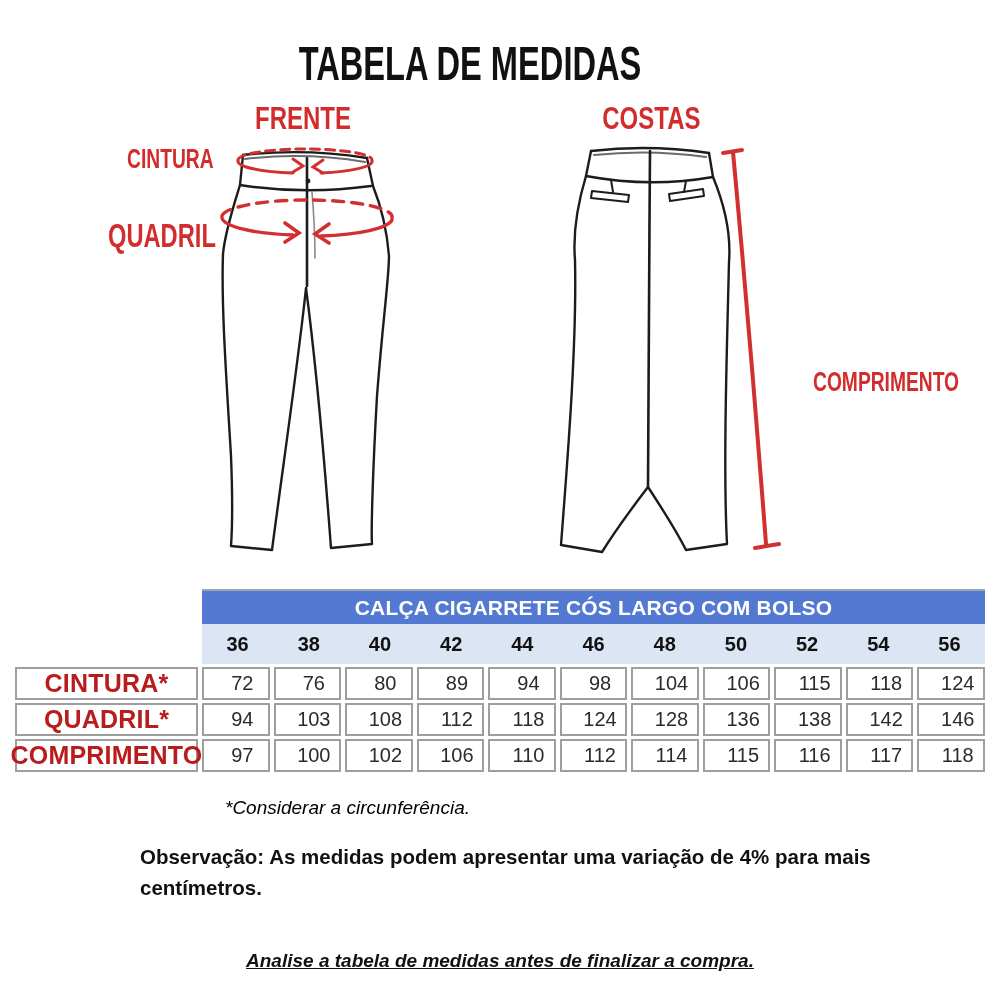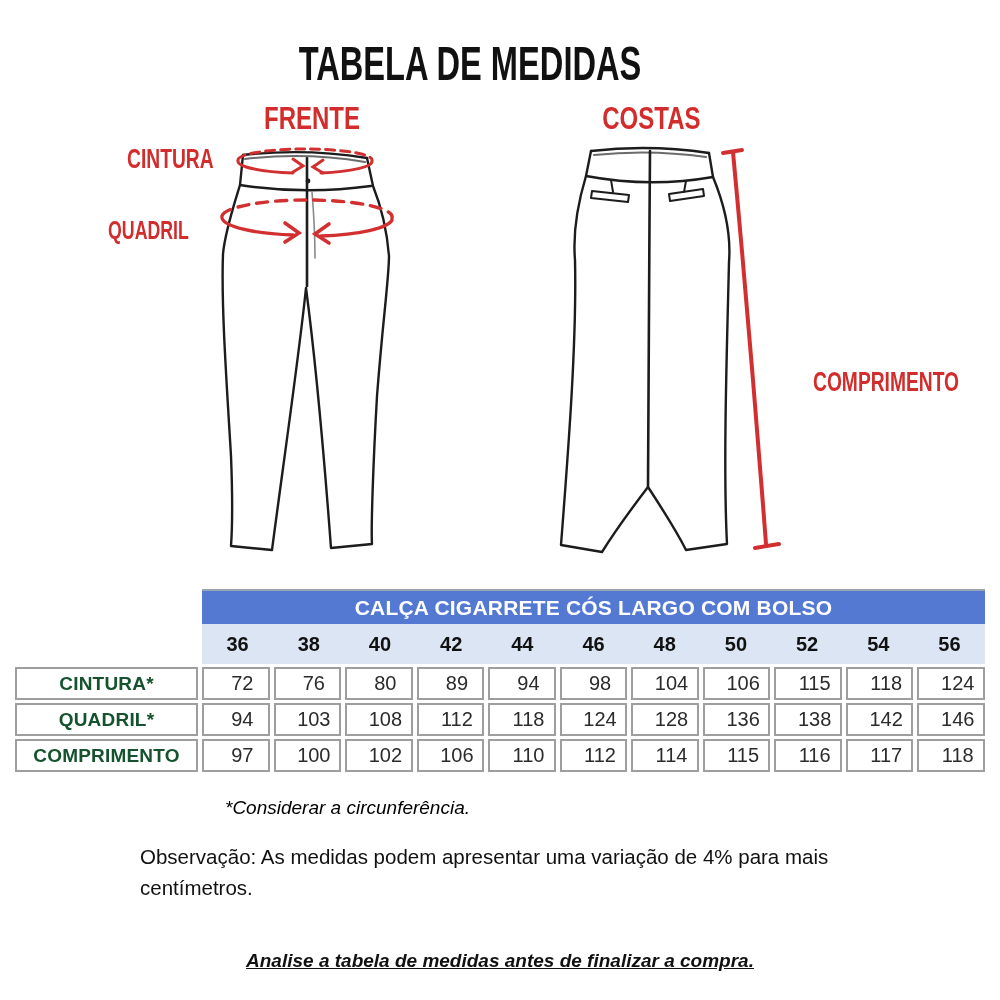--- a/index.html
+++ b/index.html
@@ -9,25 +9,25 @@
     position:relative; width:1000px; height:1000px; background:#ffffff;
     overflow:hidden; margin:0 auto;
   }
   .title {
     position:absolute; top:36px; left:0; width:940px; text-align:center;
     font-size:48px; font-weight:700; color:#111111; letter-spacing:0px;
   }
   .title span { display:inline-block; transform:scale(0.68,1.02); transform-origin:center; white-space:nowrap; }
   .red-label { position:absolute; color:#d22c2c; font-weight:700; white-space:nowrap; }
   .red-label span { display:inline-block; transform-origin:left center; }
-  .lbl-frente  { top:101px; left:227px; width:170px; text-align:center; font-size:30px; }
+  .lbl-frente  { top:101px; left:218px; width:170px; text-align:center; font-size:30px; }
   .lbl-frente span, .lbl-costas span { transform:scale(0.8,1.05); transform-origin:center; }
   .lbl-costas  { top:101px; left:566px; width:170px; text-align:center; font-size:30px; }
   .lbl-cintura { top:144px; left:127px; font-size:26px; }
-  .lbl-quadril { top:217px; left:108px; font-size:24px; }
+  .lbl-quadril { top:217px; left:108px; font-size:32px; }
   .lbl-comprimento { top:367px; left:813px; font-size:26px; }
   .lbl-cintura span, .lbl-quadril span, .lbl-comprimento span { transform:scale(0.74,1.05); }
   .diagram-svg { position:absolute; }
   .front-svg { left:205px; top:136px; }
   .back-svg  { left:545px; top:136px; }
 
   
   .size-table { position:absolute; left:15px; top:589px; width:970px; }
   .head-bar {
     margin-left:187px; height:35px; background:#5379d2;
@@ -38,36 +38,36 @@
   }
   .sizes-row { margin-left:187px; height:40px; background:#dbe5f3; display:flex; }
   .sizes-row .size-cell {
     flex:1; display:flex; align-items:center; justify-content:center;
     font-size:20px; font-weight:700; color:#111111;
   }
   .data-row { display:flex; gap:4px; margin-top:3px; height:33px; }
   .row-label {
     width:183px; flex:0 0 183px; border:2px solid #9e9e9e; background:#ffffff;
     display:flex; align-items:center; justify-content:center;
-    color:#14532d; font-weight:700; font-size:19px; letter-spacing:0.2px;
+    color:#b91c1c; font-weight:700; font-size:25px; letter-spacing:0.2px;
   }
   .val-cell {
     flex:1; border:2px solid #9e9e9e; background:#ffffff;
     display:flex; align-items:center; justify-content:center;
     font-size:20px; color:#2b2b2b;padding-left:13px;
   }
 
   
   .note-asterisk {
     position:absolute; left:225px; top:797px;
     font-size:19px; font-weight:400; font-style:italic; color:#000000;
   }
   .note-observation {
     position:absolute; left:140px; top:841px;
-    font-size:20.5px; font-weight:400; color:#111111; line-height:31px;
+    font-size:20.5px; font-weight:700; color:#111111; line-height:31px;
   }
   .note-observation span { display:block; }
   .note-final {
     position:absolute; left:0; top:950px; width:1000px; text-align:center;
     font-size:19px; font-weight:700; font-style:italic; color:#111111;text-decoration:underline;
   }
 </style>
 </head>
 <body>
 

